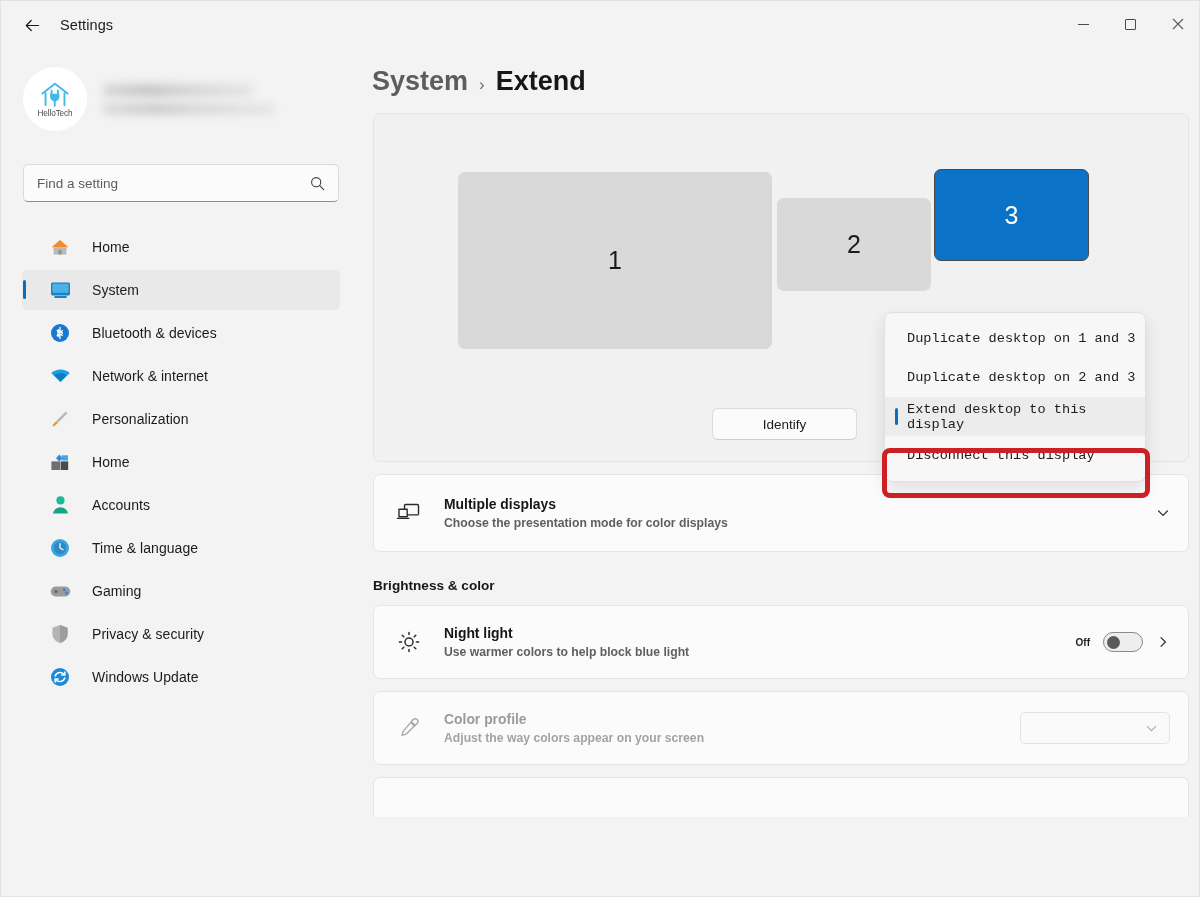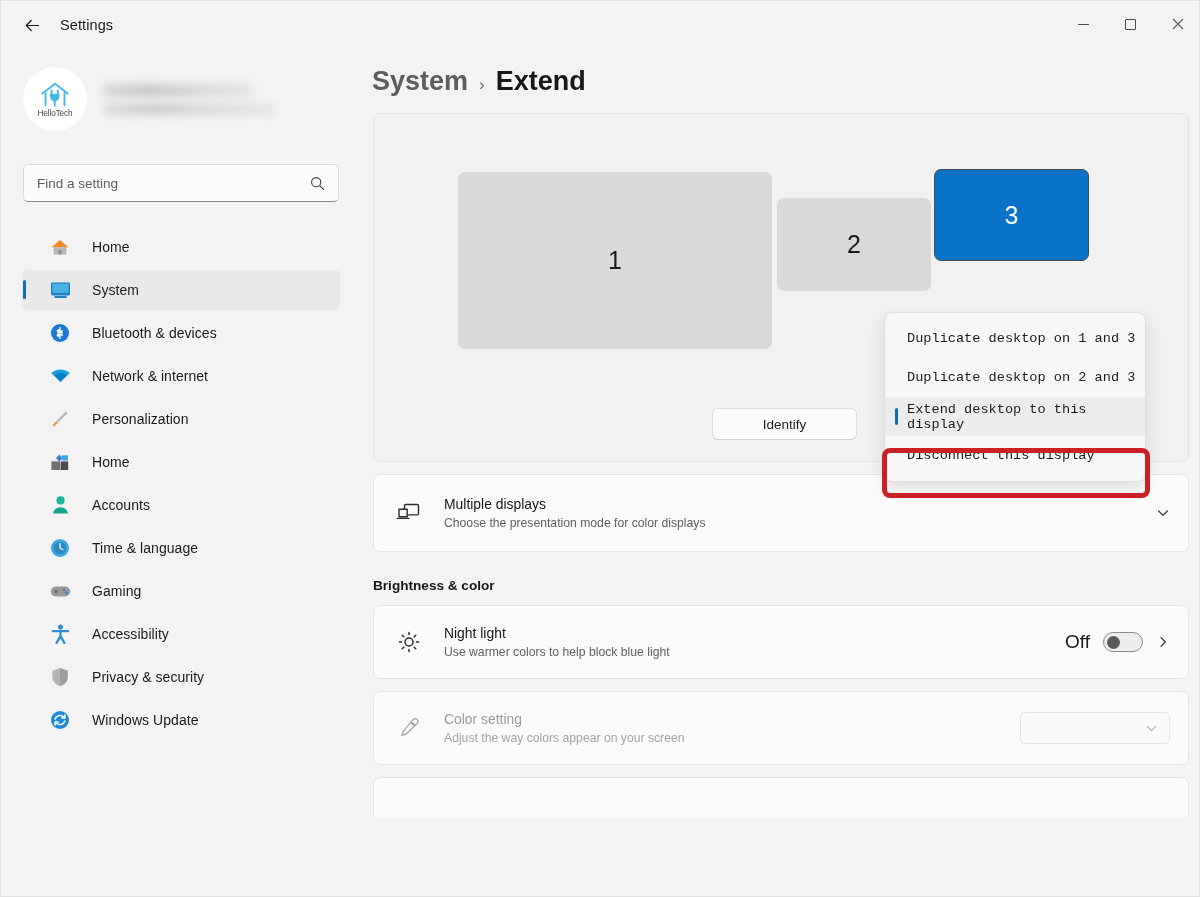--- a/index.html
+++ b/index.html
@@ -133,20 +133,21 @@
 
   .intro {
     margin: 45px 0 0 12px;
     font-size: 13.5px; color: #1f1f1f;
   }
 
   .card {
     background: #fbfbfb;
     border: 1px solid #e5e5e5;
     border-radius: 7px;
+    font-weight: bold;
   }
 
   .arrange-panel {
     position: relative;
     margin: 16px 12px 0 12px;
     height: 349px;
     background: #f1f1f1;
     border: 1px solid #e4e4e4;
     border-radius: 7px;
   }
@@ -228,21 +229,21 @@
   .setting-row.expander { height: 78px; }
   .row-ico {
     width: 30px; flex: none;
     display: flex; align-items: center; justify-content: center;
     color: #2b2b2b;
   }
   .row-text { margin-left: 20px; flex: 1; }
   .row-title { font-size: 13.9px; color: #161616; }
   .row-sub { font-size: 12.2px; color: #5f5f5f; margin-top: 4px; }
   .row-right { display: flex; align-items: center; gap: 13px; }
-  .row-state { font-size: 19px; color: #1b1b1b; }
+  .row-state { font-size: 10px; color: #1b1b1b; }
 
   .toggle {
     width: 40px; height: 20px;
     border: 1px solid #8a8a8a;
     border-radius: 11px;
     background: #eeeeee;
     position: relative;
     cursor: pointer; flex: none;
   }
   .toggle .knob {
@@ -428,30 +429,20 @@
           <svg width="21" height="15" viewBox="0 0 21 15">
             <rect x="0.8" y="2.6" width="19.4" height="9.8" rx="4.9" fill="#9b9b9b"></rect>
             <circle cx="6" cy="7.5" r="1.7" fill="#6b6b6b"></circle>
             <circle cx="14.2" cy="5.8" r="1.4" fill="#3f7fd0"></circle>
             <circle cx="16.4" cy="9" r="1.4" fill="#3f7fd0"></circle>
           </svg>
         </span>
         <span class="nav-label">Gaming</span>
       </div>
 
-      <div class="nav-item">
-        <span class="nav-ico">
-          <svg width="19" height="20" viewBox="0 0 19 20">
-            <circle cx="9.5" cy="3.1" r="2.5" fill="#2f8ed6"></circle>
-            <path d="M1.8 7.2 h15.4" stroke="#2f8ed6" stroke-width="2.3" stroke-linecap="round"></path>
-            <path d="M9.5 6.6 V12.2 M9.5 12.2 L5.6 18.8 M9.5 12.2 L13.4 18.8" stroke="#2f8ed6" stroke-width="2.3" fill="none" stroke-linecap="round"></path>
-          </svg>
-        </span>
-        <span class="nav-label">Accessibility</span>
-      </div>
 
       <div class="nav-item">
         <span class="nav-ico">
           <svg width="18" height="20" viewBox="0 0 18 20">
             <path d="M9 1 L16.6 3.8 V10 C16.6 14.6 13.2 17.8 9 19 C4.8 17.8 1.4 14.6 1.4 10 V3.8 Z" fill="#b4b4b4"></path>
             <path d="M9 1 L16.6 3.8 V10 C16.6 14.6 13.2 17.8 9 19 Z" fill="#9d9d9d"></path>
           </svg>
         </span>
         <span class="nav-label">Privacy &amp; security</span>
       </div>
@@ -551,21 +542,21 @@
     </div>
 
     <div class="card setting-row row-disabled">
       <span class="row-ico">
         <svg width="22" height="22" viewBox="0 0 22 22">
           <path d="M15.2 2.6 a2.7 2.7 0 0 1 3.9 3.8 l-2 2 -3.8 -3.8 z" fill="none" stroke="currentColor" stroke-width="1.4"></path>
           <path d="M12.8 5.4 L16.3 8.9 L8 17.2 L4 18.4 L5.2 14.4 Z" fill="none" stroke="currentColor" stroke-width="1.4" stroke-linejoin="round"></path>
         </svg>
       </span>
       <div class="row-text">
-        <div class="row-title">Color setting</div>
+        <div class="row-title">Color profile</div>
         <div class="row-sub">Adjust the way colors appear on your screen</div>
       </div>
       <div class="row-right">
         <div class="combo">
           <span></span>
           <span class="chev" style="color:#a8a8a8;margin-left:8px">
             <svg width="13" height="13" viewBox="0 0 14 14">
               <path d="M2.6 5 L7 9.4 L11.4 5" fill="none" stroke="currentColor" stroke-width="1.2" stroke-linecap="round" stroke-linejoin="round"></path>
             </svg>
           </span>

